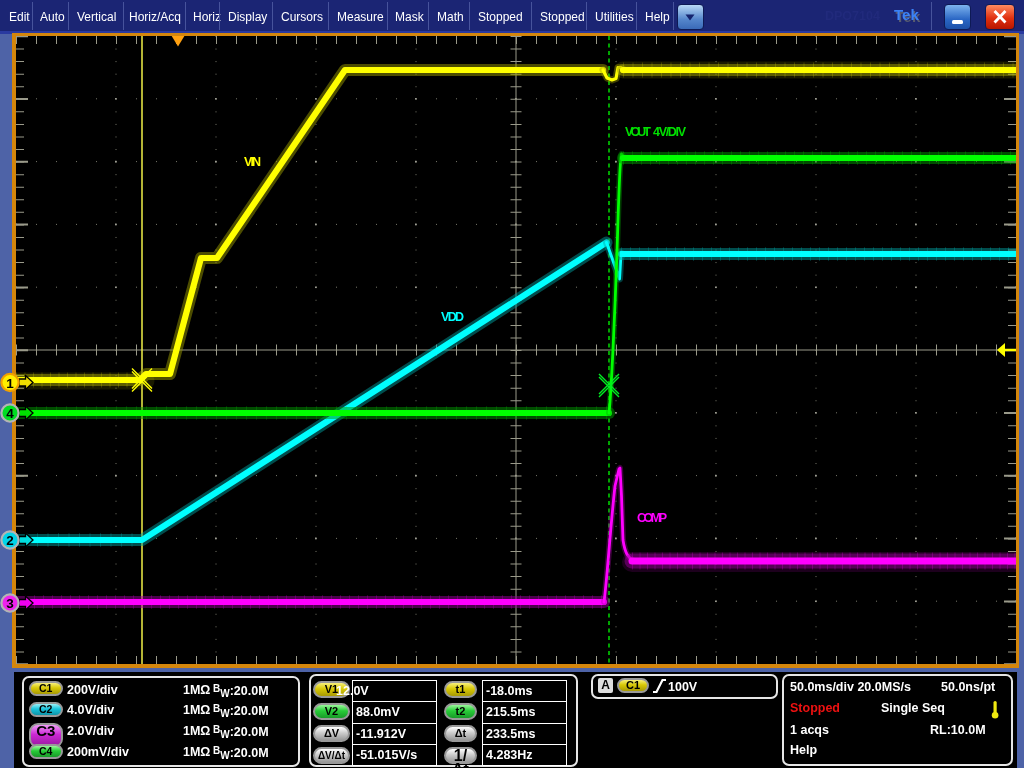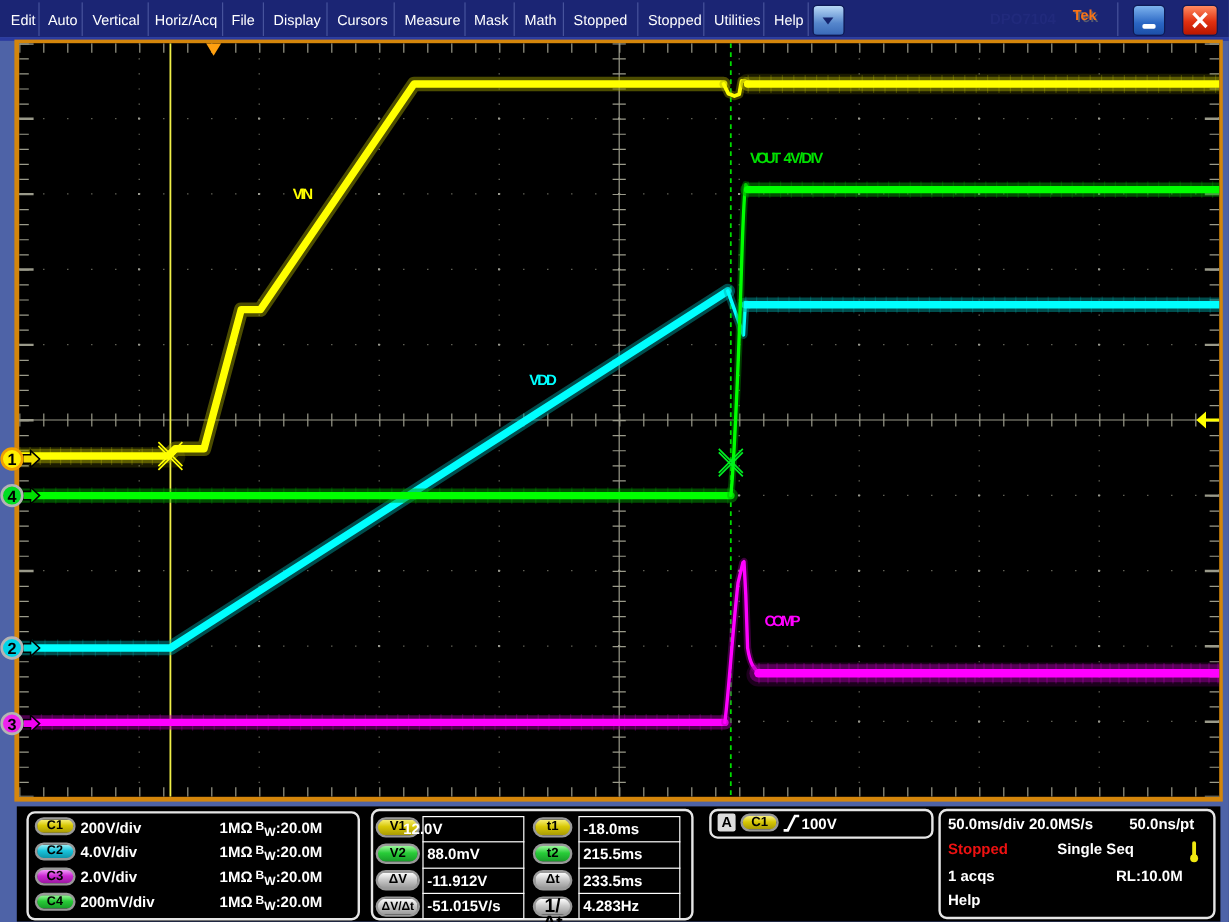--- a/index.html
+++ b/index.html
@@ -13,21 +13,21 @@
 .pill{position:absolute;border-radius:9px;color:#000;font-weight:bold;text-align:center;border:2px solid #999;box-sizing:border-box}
 .wt{position:absolute;color:#fff;font-weight:bold;font-size:12.5px;white-space:nowrap}
 </style></head>
 <body>
 
 <div id="menubar">
 <span class="mi" style="left:9px">Edit</span>
 <span class="mi" style="left:40px">Auto</span>
 <span class="mi" style="left:77px">Vertical</span>
 <span class="mi" style="left:129px">Horiz/Acq</span>
-<span class="mi" style="left:193px">File</span>
+<span class="mi" style="left:193px">Horiz</span>
 <span class="mi" style="left:228px">Display</span>
 <span class="mi" style="left:281px">Cursors</span>
 <span class="mi" style="left:337px">Measure</span>
 <span class="mi" style="left:395px">Mask</span>
 <span class="mi" style="left:437px">Math</span>
 <span class="mi" style="left:478px">Stopped</span>
 <span class="mi" style="left:540px">Stopped</span>
 <span class="mi" style="left:595px">Utilities</span>
 <span class="mi" style="left:645px">Help</span>
 <div class="sep" style="left:32px"></div>
@@ -43,21 +43,21 @@
 <div class="sep" style="left:531px"></div>
 <div class="sep" style="left:586px"></div>
 <div class="sep" style="left:636px"></div>
 <div class="sep" style="left:673px"></div>
 <div class="sep" style="left:931px"></div>
 <div class="btn" style="left:677px;width:25px;height:24px;background:linear-gradient(180deg,#b8d8f6,#5586cc 60%,#3a6ab8)">
  <svg width="25" height="24">
         <polygon points="7.5,9.5 16.5,9.5 12,15.5" fill="#15246e"></polygon>
       </svg></div>
 <span class="abs" style="left:825px;top:9px;color:#212a7c;font-size:12.5px;font-weight:bold">DPO7104</span>
-<span class="abs" style="left:894px;top:6px;color:#f97316;font-size:12px;font-weight:bold;text-shadow:1.5px 1.5px 0 #565b70">Tek</span>
+<span class="abs" style="left:894px;top:6px;color:#3b82f6;font-size:15px;font-weight:bold;text-shadow:1.5px 1.5px 0 #565b70">Tek</span>
 <div class="btn" style="left:944px;width:25px;height:24px;background:linear-gradient(180deg,#7db3ee,#2a66c4 60%,#1c50a8)">
  <svg width="25" height="24">
         <rect x="7" y="15" width="11" height="4" rx="1.5" fill="#fff"></rect>
       </svg></div>
 <div class="btn" style="left:985px;width:28px;height:24px;background:linear-gradient(180deg,#ff8a60,#e03010 55%,#b81600)">
  <svg width="28" height="24">
         <path d="M9.5 7 L18.5 16.5 M18.5 7 L9.5 16.5" stroke="#fff" stroke-width="2.8" stroke-linecap="square"></path>
       </svg></div>
 </div>
 
@@ -177,21 +177,21 @@
 </svg>
 
 <div id="bottompanel"></div>
 <div class="wbox" style="left:22px;top:676px;width:274px;height:87px"></div>
 <div class="wbox" style="left:309px;top:674px;width:265px;height:89px"></div>
 <div class="wbox" style="left:591px;top:674px;width:183px;height:21px"></div>
 <div class="wbox" style="left:782px;top:674px;width:227px;height:88px"></div>
 
 <div class="pill" style="left:29px;top:681px;width:33.5px;height:15px;font-size:10.5px;line-height:11px;background:linear-gradient(180deg,#f8f07a,#d8c806 45%,#a89a04)">C1</div>
 <div class="pill" style="left:29px;top:702px;width:33.5px;height:15px;font-size:10.5px;line-height:11px;background:linear-gradient(180deg,#9af0f8,#18c4dc 45%,#0e94a8)">C2</div>
-<div class="pill" style="left:29px;top:723px;width:33.5px;height:15px;font-size:11px;line-height:11px;background:linear-gradient(180deg,#f09af8,#cc28d4 45%,#9a18a0)">C3</div>
+<div class="pill" style="left:29px;top:723px;width:33.5px;height:25px;font-size:15px;line-height:11px;background:linear-gradient(180deg,#f09af8,#cc28d4 45%,#9a18a0)">C3</div>
 <div class="pill" style="left:29px;top:744px;width:33.5px;height:15px;font-size:10.5px;line-height:11px;background:linear-gradient(180deg,#9af89a,#28cc38 45%,#189a28)">C4</div>
 <span class="wt" style="left:67px;top:682.5px">200V/div</span>
 <span class="wt" style="left:67px;top:703px">4.0V/div</span>
 <span class="wt" style="left:67px;top:723.5px">2.0V/div</span>
 <span class="wt" style="left:67px;top:744.5px">200mV/div</span>
 <span class="wt" style="left:183px;top:682.5px">1MΩ</span>
 <span class="wt" style="left:183px;top:703px">1MΩ</span>
 <span class="wt" style="left:183px;top:723.5px">1MΩ</span>
 <span class="wt" style="left:183px;top:744.5px">1MΩ</span>
 <span class="wt" style="left:213px;top:682.5px"><span style="font-size:10px;vertical-align:2.5px">B</span><span style="font-size:10px;vertical-align:-2.5px">W</span>:20.0M</span>

